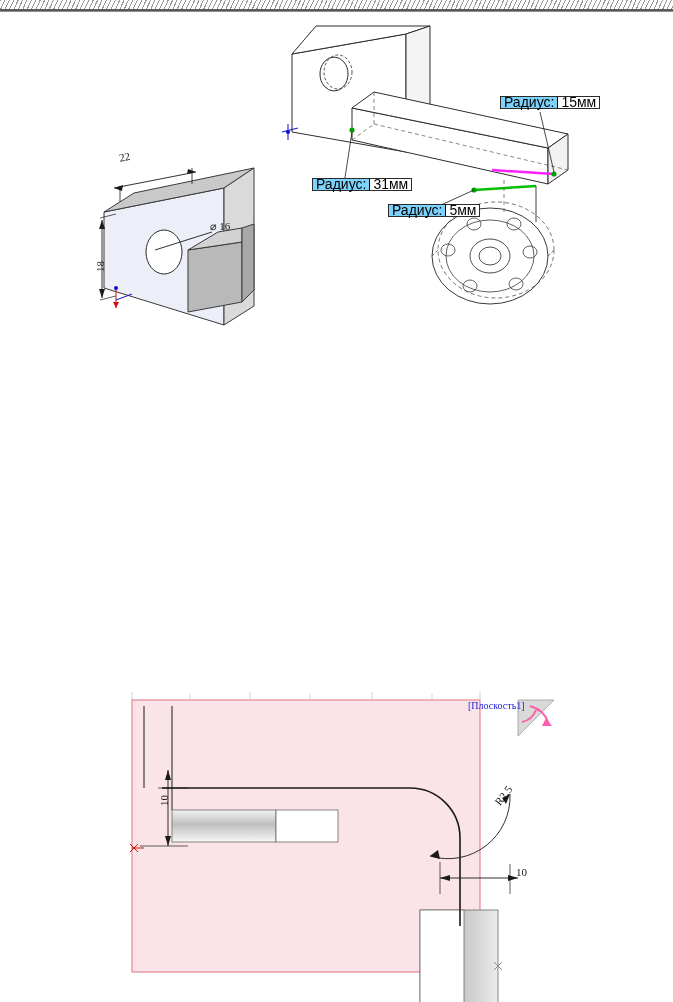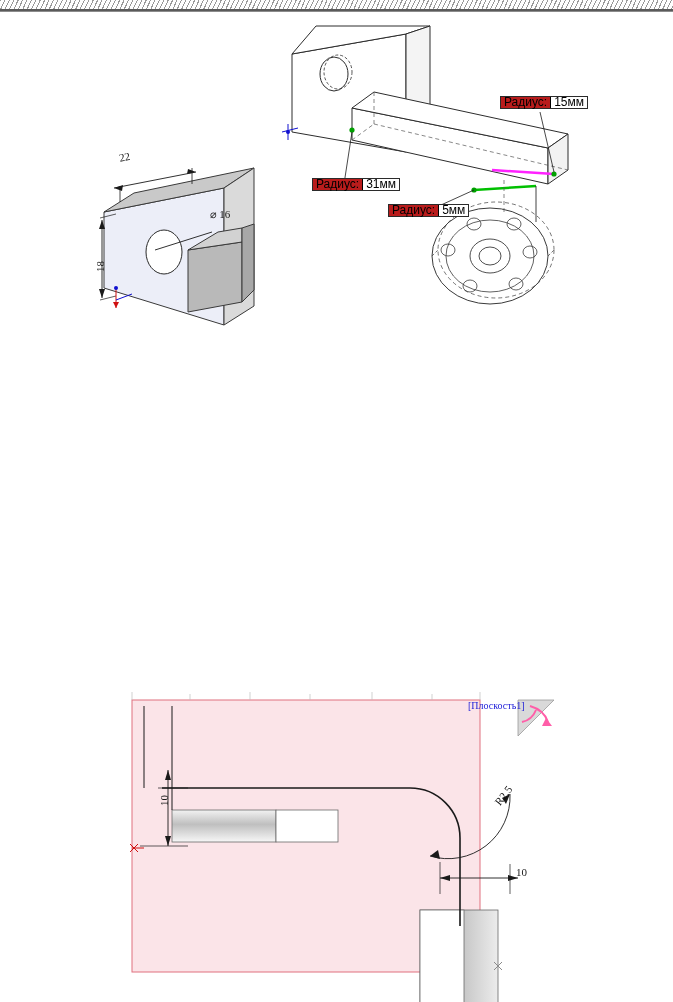--- a/index.html
+++ b/index.html
@@ -53,23 +53,23 @@
   .dim-text.tilt { transform: rotate(-11deg); transform-origin: left top; }
 
   
   #fig-model { left: 278px; top: 12px; width: 300px; height: 312px; }
 
   .callout {
     position: absolute;
     display: flex;
     align-items: stretch;
     border: 1px solid #2b2b2b;
-    background: #b91c1c;
+    background: #7dd3fc;
     font-family: "Liberation Sans", sans-serif;
-    font-size: 12px;
+    font-size: 14px;
     line-height: 11px;
     height: 13px;
     box-sizing: border-box;
     white-space: nowrap;
   }
   .callout .lab {
     padding: 0 3px;
     color: #000;
     display: flex;
     align-items: center;
@@ -144,21 +144,21 @@
     <line x1="8" y1="78" x2="24" y2="74" stroke="#1a1a1a" stroke-width="0.7"></line>
     <line x1="8" y1="160" x2="24" y2="156" stroke="#1a1a1a" stroke-width="0.7"></line>
 
     <line x1="24" y1="148" x2="24" y2="168" stroke="#d01010" stroke-width="1"></line>
     <line x1="24" y1="160" x2="40" y2="154" stroke="#1010d0" stroke-width="1"></line>
     <polygon points="24,168 21,162 27,162" fill="#d01010"></polygon>
     <circle cx="24" cy="148" r="2" fill="#1010d0"></circle>
   </svg>
   <div class="dim-text tilt" style="left:26px; top:12px;">22</div>
   <div class="dim-text rot" style="left:2px; top:132px;">18</div>
-  <div class="dim-text" style="left:118px; top:68px;">⌀ 16</div>
+  <div class="dim-text" style="left:118px; top:80px;">⌀ 16</div>
 </div>
 
 <div class="figure" id="fig-model">
   <svg width="300" height="312" viewBox="0 0 300 312">
 
     <polygon points="14,42 14,120 128,140 128,22" fill="#ffffff" stroke="#2c2c2c" stroke-width="1"></polygon>
     <polygon points="14,42 38,14 152,14 128,22" fill="#ffffff" stroke="#2c2c2c" stroke-width="1"></polygon>
     <polygon points="128,22 152,14 152,126 128,140" fill="#f4f4f4" stroke="#2c2c2c" stroke-width="1"></polygon>
 
     <ellipse cx="56" cy="62" rx="14" ry="17" fill="#ffffff" stroke="#2c2c2c" stroke-width="1"></ellipse>

